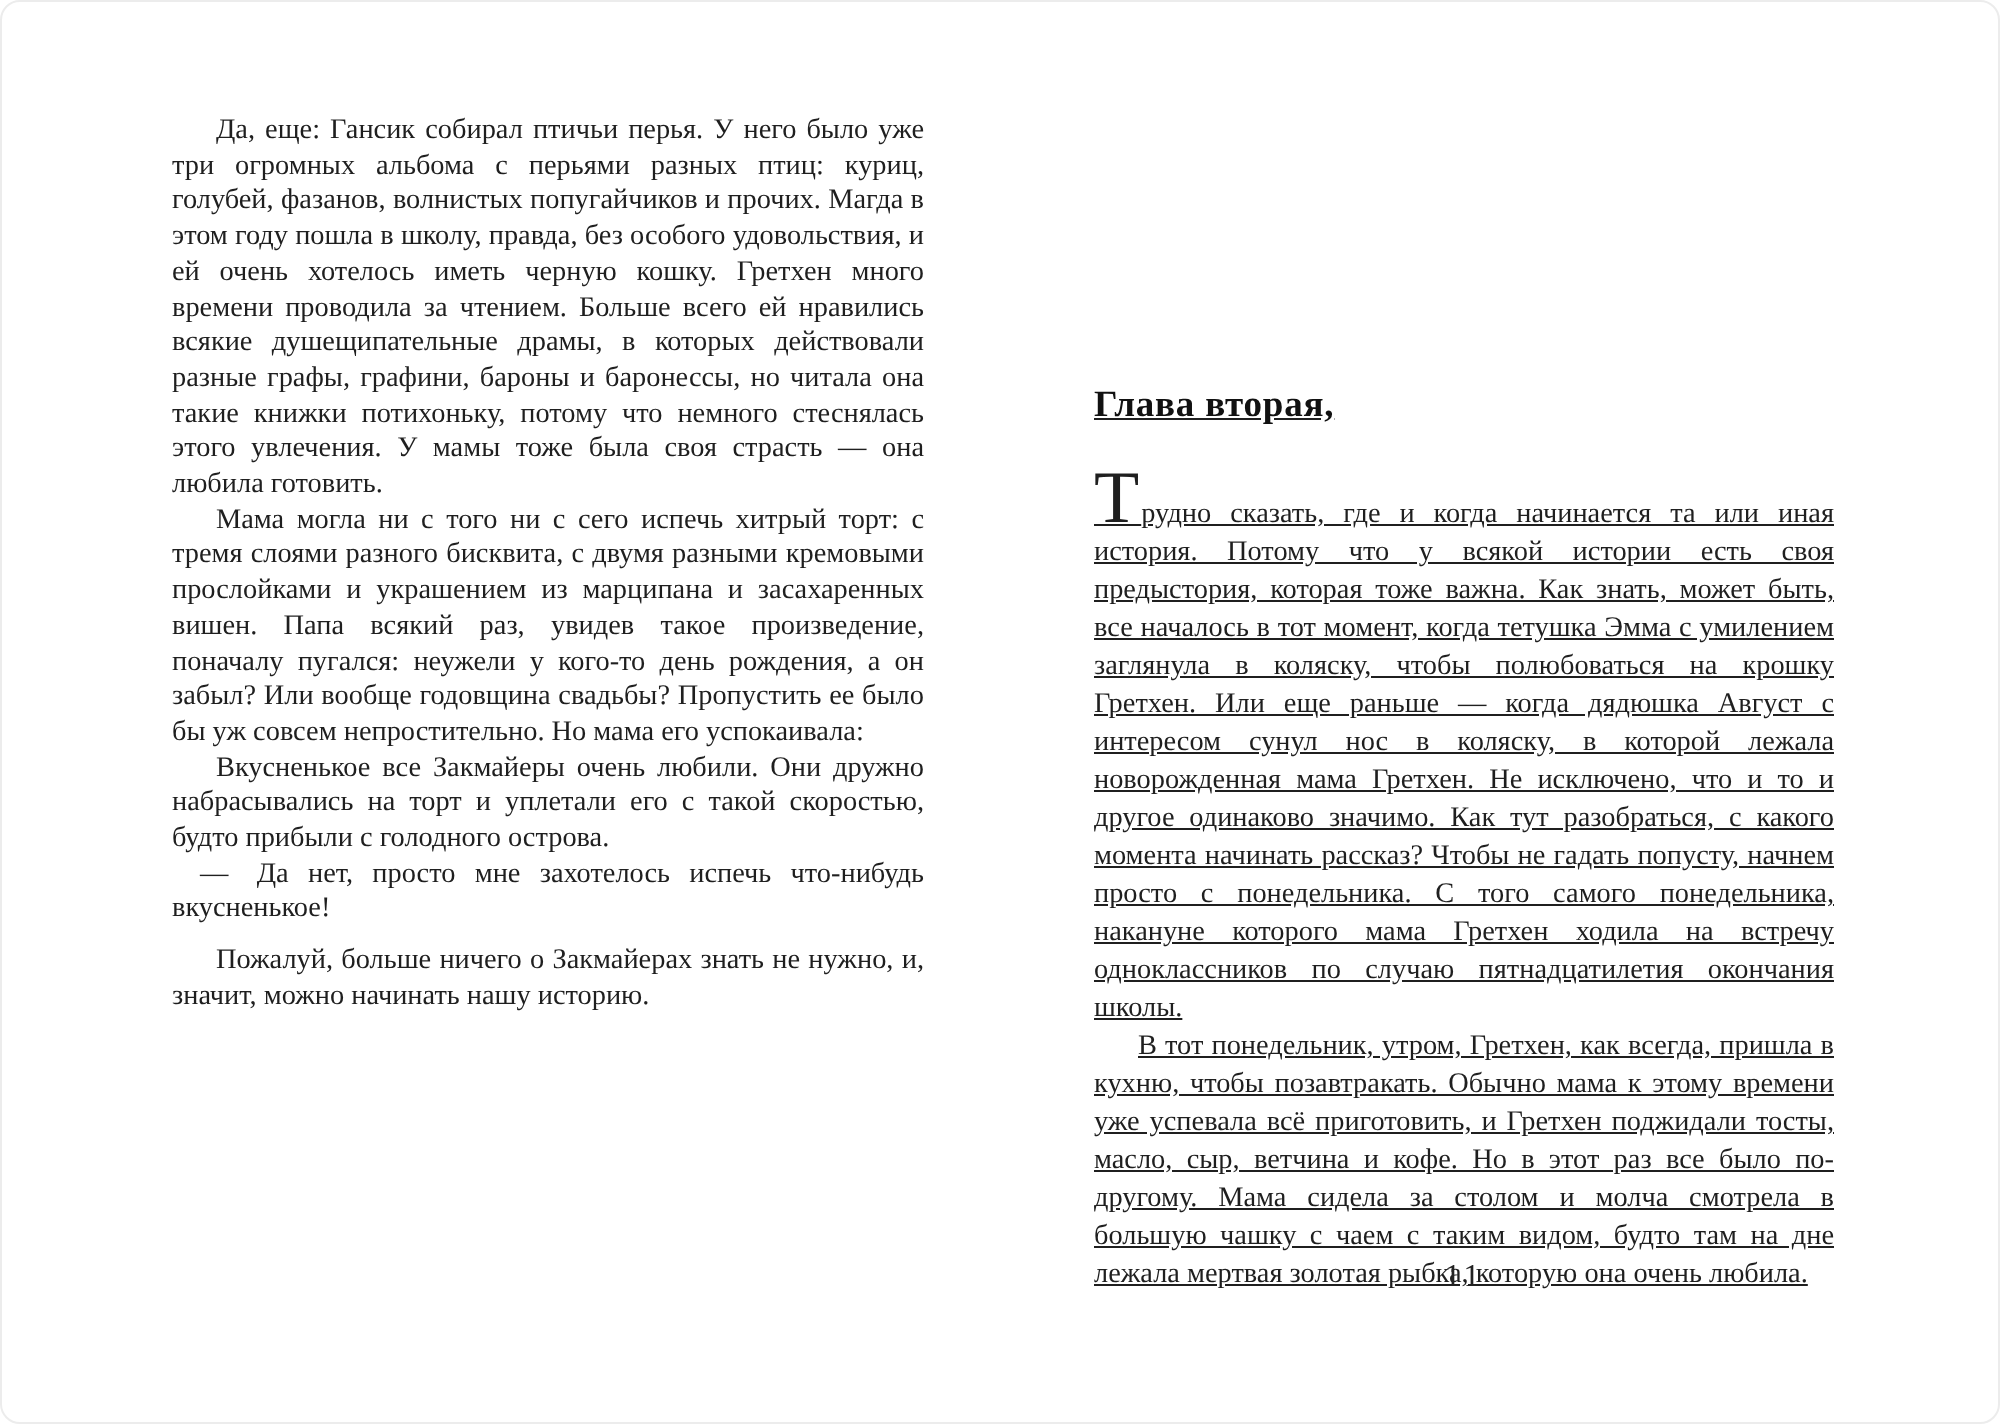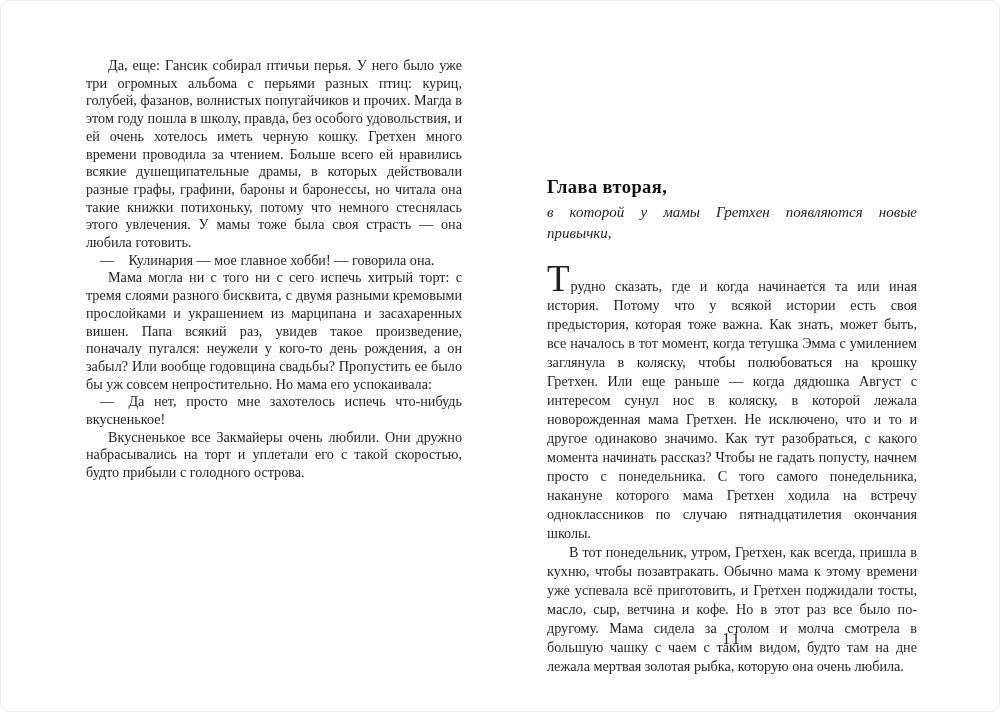--- a/index.html
+++ b/index.html
@@ -14,21 +14,21 @@
     font-family:"Liberation Serif","DejaVu Serif",serif;
     color:#1f1f1f;
   }
   .page{position:absolute;top:0;bottom:0;}
   .page-left{left:0;width:500px;}
   .page-right{left:500px;right:0;}
   .textcol-left{
     position:absolute;left:85px;top:56px;width:376px;
   }
   .textcol-right{
-    position:absolute;left:546px;top:176px;width:370px;
+    position:absolute;left:546px;top:192px;width:370px;text-decoration:underline;
   }
   .para{
     margin:0;
     font-size:14.2px;
     line-height:17.7px;
     text-align:justify;
     hyphens:auto;
     -webkit-hyphens:auto;
   }
   .textcol-right .para{line-height:19px;}
@@ -70,30 +70,29 @@
 </head>
 <body>
 
 <div class="canvas">
 
   <div class="page page-left"></div>
   <div class="page page-right"></div>
 
   <div class="textcol-left">
     <p class="para indent">Да, еще: Гансик собирал птичьи перья. У него было уже три огромных альбома с перьями разных птиц: куриц, голубей, фазанов, волнистых попугайчиков и прочих. Магда в этом году пошла в школу, правда, без особого удовольствия, и ей очень хотелось иметь черную кошку. Гретхен много времени проводила за чтением. Больше всего ей нравились всякие душещипательные драмы, в которых действовали разные графы, графини, бароны и баронессы, но читала она такие книжки потихоньку, потому что немного стеснялась этого увлечения. У мамы тоже была своя страсть — она любила готовить.</p>
-    <p class="para dialogue">— Кулинария — мое главное хобби! — говорила она.</p>
     <p class="para indent">Мама могла ни с того ни с сего испечь хитрый торт: с тремя слоями разного бисквита, с двумя разными кремовыми прослойками и украшением из марципана и засахаренных вишен. Папа всякий раз, увидев такое произведение, поначалу пугался: неужели у кого-то день рождения, а он забыл? Или вообще годовщина свадьбы? Пропустить ее было бы уж совсем непростительно. Но мама его успокаивала:</p>
+    <p class="para indent">Вкусненькое все Закмайеры очень любили. Они дружно набрасывались на торт и уплетали его с такой скоростью, будто прибыли с голодного острова.</p>
     <p class="para dialogue">— Да нет, просто мне захотелось испечь что-нибудь вкусненькое!</p>
-    <p class="para indent">Вкусненькое все Закмайеры очень любили. Они дружно набрасывались на торт и уплетали его с такой скоростью, будто прибыли с голодного острова.</p>
+    <p class="para indent spaced">Пожалуй, больше ничего о Закмайерах знать не нужно, и, значит, можно начинать нашу историю.</p>
   </div>
 
   <div class="textcol-right">
     <h2 class="chapter-title">Глава вторая,</h2>
     <div class="chapter-subtitle">
-      <span class="subtitle-line first">в которой у мамы Гретхен появляются новые привычки,</span>
     </div>
     <p class="para opening-para"><span class="initial">Т</span><span>рудно сказать, где и когда начинается та или иная история. Потому что у всякой истории есть своя предыстория, которая тоже важна. Как знать, может быть, все началось в тот момент, когда тетушка Эмма с умилением заглянула в коляску, чтобы полюбоваться на крошку Гретхен. Или еще раньше — когда дядюшка Август с интересом сунул нос в коляску, в которой лежала новорожденная мама Гретхен. Не исключено, что и то и другое одинаково значимо. Как тут разобраться, с какого момента начинать рассказ? Чтобы не гадать попусту, начнем просто с понедельника. С того самого понедельника, накануне которого мама Гретхен ходила на встречу одноклассников по случаю пятнадцатилетия окончания школы.</span></p>
     <p class="para indent">В тот понедельник, утром, Гретхен, как всегда, пришла в кухню, чтобы позавтракать. Обычно мама к этому времени уже успевала всё приготовить, и Гретхен поджидали тосты, масло, сыр, ветчина и кофе. Но в этот раз все было по-другому. Мама сидела за столом и молча смотрела в большую чашку с чаем с таким видом, будто там на дне лежала мертвая золотая рыбка, которую она очень любила.</p>
   </div>
 
   <div class="folio">11</div>
 
 </div>
 
 </body></html>

